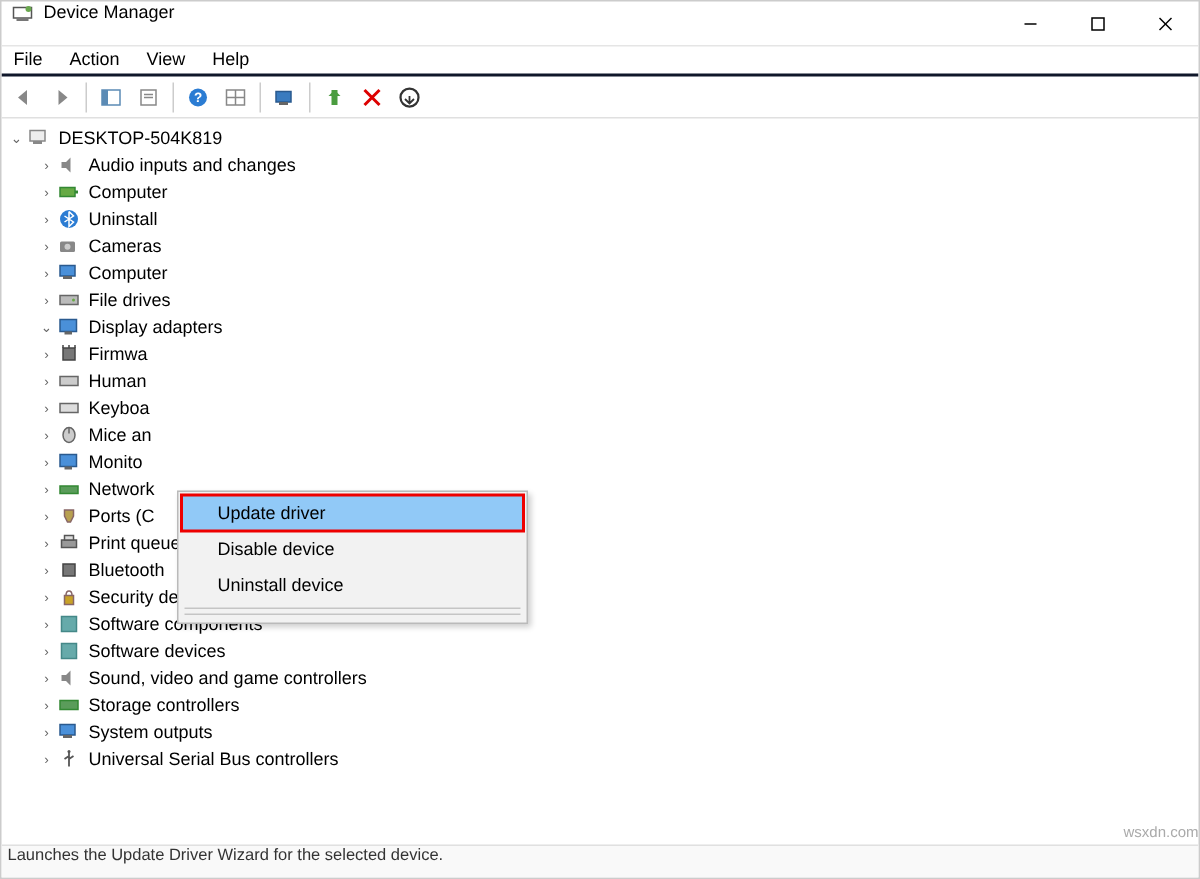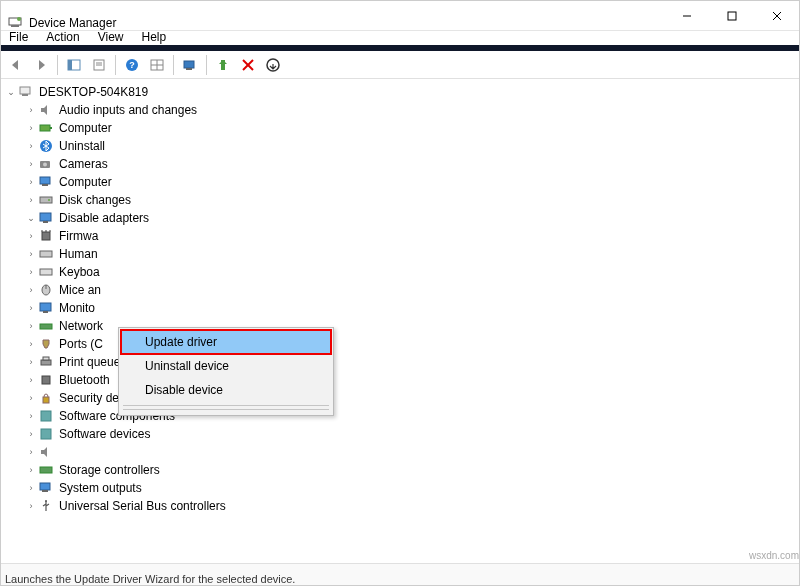--- a/index.html
+++ b/index.html
@@ -1,36 +1,36 @@
 <!DOCTYPE html>
 <html><head>
 <meta charset="utf-8">
 <style>
 *{box-sizing:border-box;margin:0;padding:0}
 body{font-family:"Segoe UI",Tahoma,sans-serif;font-size:12px;background:#fff;color:#000;width:800px;height:586px;overflow:hidden;position:relative;border:1px solid #ccc}
-.titlebar{height:30px;display:flex;align-items:flex-end;border-bottom:1px solid #e5e5e5;padding-left:6px}
+.titlebar{height:30px;display:flex;align-items:flex-start;border-bottom:1px solid #e5e5e5;padding-left:6px}
 .titlebar .icon{width:16px;height:16px;margin-right:6px;display:flex;align-items:center;justify-content:center}
 .titlebar .title{flex:1;font-size:12px}
 .wincontrols{display:flex;height:100%}
 .wincontrols div{width:45px;display:flex;align-items:center;justify-content:center;font-family:sans-serif;font-size:10px}
-.menubar{height:20px;display:flex;align-items:flex-end;padding:0 6px;gap:14px;border-bottom:6px solid #0f172a}
+.menubar{height:20px;display:flex;align-items:flex-start;padding:0 6px;gap:14px;border-bottom:2px solid #0f172a}
 .menubar span{font-size:12px;padding:1px 2px}
 .toolbar{height:28px;display:flex;align-items:center;padding:0 4px;gap:3px;border-bottom:1px solid #e0e0e0}
 .tbtn{width:22px;height:22px;display:flex;align-items:center;justify-content:center;border:1px solid transparent}
 .tsep{width:1px;height:20px;background:#ccc;margin:0 2px}
 .tree{height:482px;overflow:auto;padding:4px 0;position:relative}
 .row{display:flex;align-items:center;height:18px;white-space:nowrap}
 .indent{display:inline-block}
 .expander{width:12px;text-align:center;color:#666;font-size:9px;display:inline-block}
 .nodeicon{width:16px;height:14px;margin:0 3px 0 1px;display:inline-flex;align-items:center;justify-content:center}
 .label{padding:0 2px}
 .selected{background:#cce4f7}
-.statusbar{position:absolute;bottom:0;left:0;right:0;height:22px;border-top:1px solid #e0e0e0;display:flex;align-items:flex-end;padding:0 4px;font-size:11px;color:#333;background:#f9f9f9}
+.statusbar{position:absolute;bottom:0;left:0;right:0;height:22px;border-top:1px solid #e0e0e0;display:flex;align-items:flex-start;padding:0 4px;font-size:11px;color:#333;background:#f9f9f9}
 .watermark{position:absolute;right:0;bottom:24px;font-size:10px;color:#aaa}
-.ctxmenu{position:absolute;left:117px;top:248px;width:216px;background:#f2f2f2;border:1px solid #bababa;box-shadow:2px 2px 4px rgba(0,0,0,.2);z-index:10;padding:2px}
+.ctxmenu{position:absolute;left:117px;top:248px;width:234px;background:#f2f2f2;border:1px solid #bababa;box-shadow:2px 2px 4px rgba(0,0,0,.2);z-index:10;padding:2px}
 .ctxitem{height:24px;display:flex;align-items:center;padding-left:24px;font-size:12px}
 .ctxitem.highlight{background:#91c9f7;outline:2px solid #e00;outline-offset:-1px}
 .ctxsep{height:1px;background:#c5c5c5;margin:3px 2px}
 svg{display:block}
 </style>
 </head>
 <body>
 
 <div class="titlebar">
   <span class="icon">
@@ -204,32 +204,32 @@
     </div>
   <div class="row">
       <span class="indent" style="width:24px"></span>
       <span class="expander">›</span>
       <span class="nodeicon">
         <svg width="14" height="10">
           <rect x="1" y="2" width="12" height="6" fill="#bbb" stroke="#666"></rect>
           <circle cx="10" cy="5" r="1" fill="#6a4"></circle>
         </svg>
       </span>
-      <span class="label">Disk changes</span>
+      <span class="label">File drives</span>
     </div>
   <div class="row">
       <span class="indent" style="width:24px"></span>
       <span class="expander">⌄</span>
       <span class="nodeicon">
         <svg width="14" height="12">
           <rect x="1" y="1" width="11" height="8" fill="#4a90d9" stroke="#2a5a8f"></rect>
           <rect x="4" y="9" width="5" height="2" fill="#666"></rect>
         </svg>
       </span>
-      <span class="label">Disable adapters</span>
+      <span class="label">Display adapters</span>
     </div>
   <div class="row">
       <span class="indent" style="width:24px"></span>
       <span class="expander">›</span>
       <span class="nodeicon">
         <svg width="12" height="12">
           <rect x="2" y="2" width="8" height="8" fill="#777" stroke="#444"></rect>
           <line x1="2" y1="0" x2="2" y2="2" stroke="#444"></line>
           <line x1="6" y1="0" x2="6" y2="2" stroke="#444"></line>
           <line x1="10" y1="0" x2="10" y2="2" stroke="#444"></line>
@@ -353,20 +353,21 @@
       <span class="label">Software devices</span>
     </div>
   <div class="row">
       <span class="indent" style="width:24px"></span>
       <span class="expander">›</span>
       <span class="nodeicon">
         <svg width="14" height="12">
           <path d="M2 4 L5 4 L8 1 L8 11 L5 8 L2 8 Z" fill="#888"></path>
         </svg>
       </span>
+      <span class="label">Sound, video and game controllers</span>
     </div>
   <div class="row">
       <span class="indent" style="width:24px"></span>
       <span class="expander">›</span>
       <span class="nodeicon">
         <svg width="14" height="10">
           <rect x="1" y="2" width="12" height="6" fill="#5a9c5a" stroke="#383"></rect>
         </svg>
       </span>
       <span class="label">Storage controllers</span>
@@ -389,22 +390,22 @@
         <svg width="12" height="12">
           <path d="M6 1 L6 11 M6 4 L3 6 M6 6 L9 4" fill="none" stroke="#555" stroke-width="1.2"></path>
           <circle cx="6" cy="1" r="1" fill="#555"></circle>
         </svg>
       </span>
       <span class="label">Universal Serial Bus controllers</span>
     </div>
 
   <div class="ctxmenu">
     <div class="ctxitem highlight">Update driver</div>
+    <div class="ctxitem">Disable device</div>
     <div class="ctxitem">Uninstall device</div>
-    <div class="ctxitem">Disable device</div>
     <div class="ctxsep"></div>
     <div class="ctxsep"></div>
   </div>
 </div>
 
 <div class="watermark">wsxdn.com</div>
 
 <div class="statusbar">
   <span>Launches the Update Driver Wizard for the selected device.</span>
 </div>

